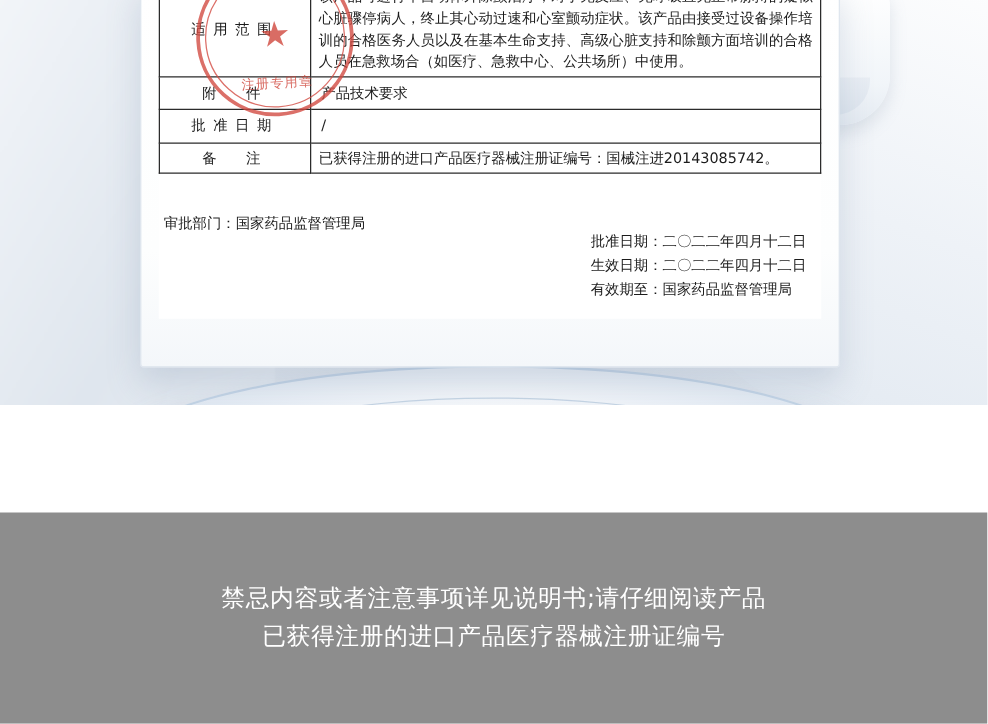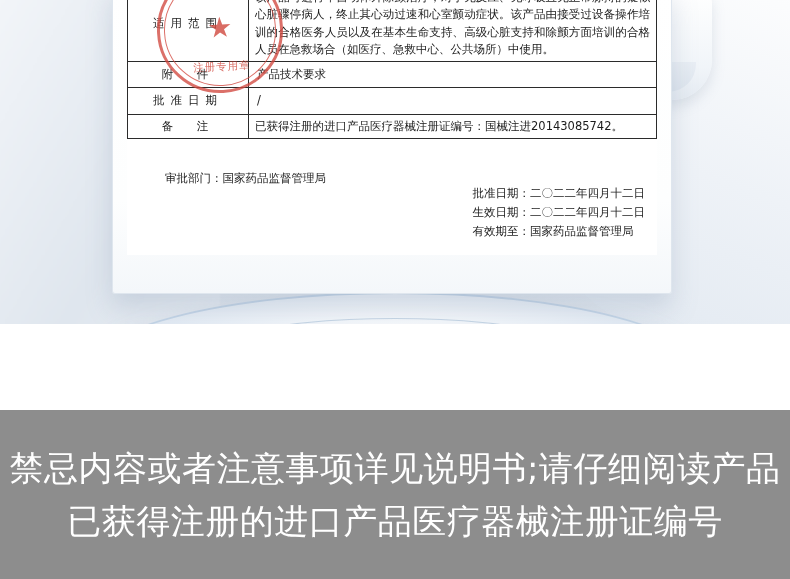--- a/index.html
+++ b/index.html
@@ -182,21 +182,20 @@
     height: 58px;
     font-size: 11.5px;
     color: #1b1b1b;
     font-family: "DejaVu Sans", "Liberation Sans", sans-serif;
   }
   .approver {
     position: absolute;
     left: 4px;
     top: 24px;
     white-space: nowrap;
-    margin-left: 34px;
   }
   .dates {
     position: absolute;
     right: 12px;
     top: -2px;
     text-align: left;
     margin-top: 39px;
   }
   .dates div { line-height: 1.65; white-space: nowrap; }
 
@@ -210,21 +209,21 @@
     background: #8d8d8d;
     color: #ffffff;
     display: flex;
     flex-direction: column;
     align-items: center;
     justify-content: center;
     text-align: center;
   }
   .banner .line {
     font-family: "DejaVu Sans", "Liberation Sans", sans-serif;
-    font-size: 34px;
+    font-size: 19px;
     line-height: 1.55;
     letter-spacing: 0.5px;
     text-align: center;
   }
 </style>
 </head>
 <body>
 
 <div class="page">
 

